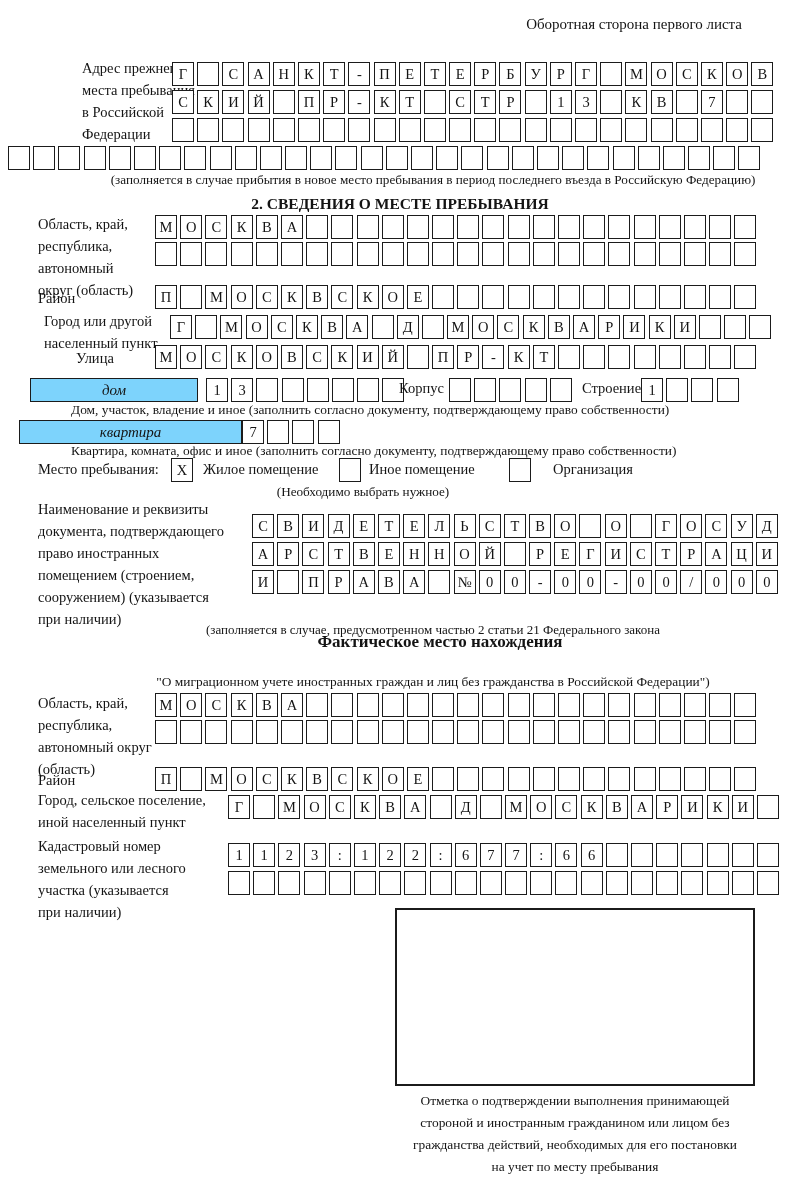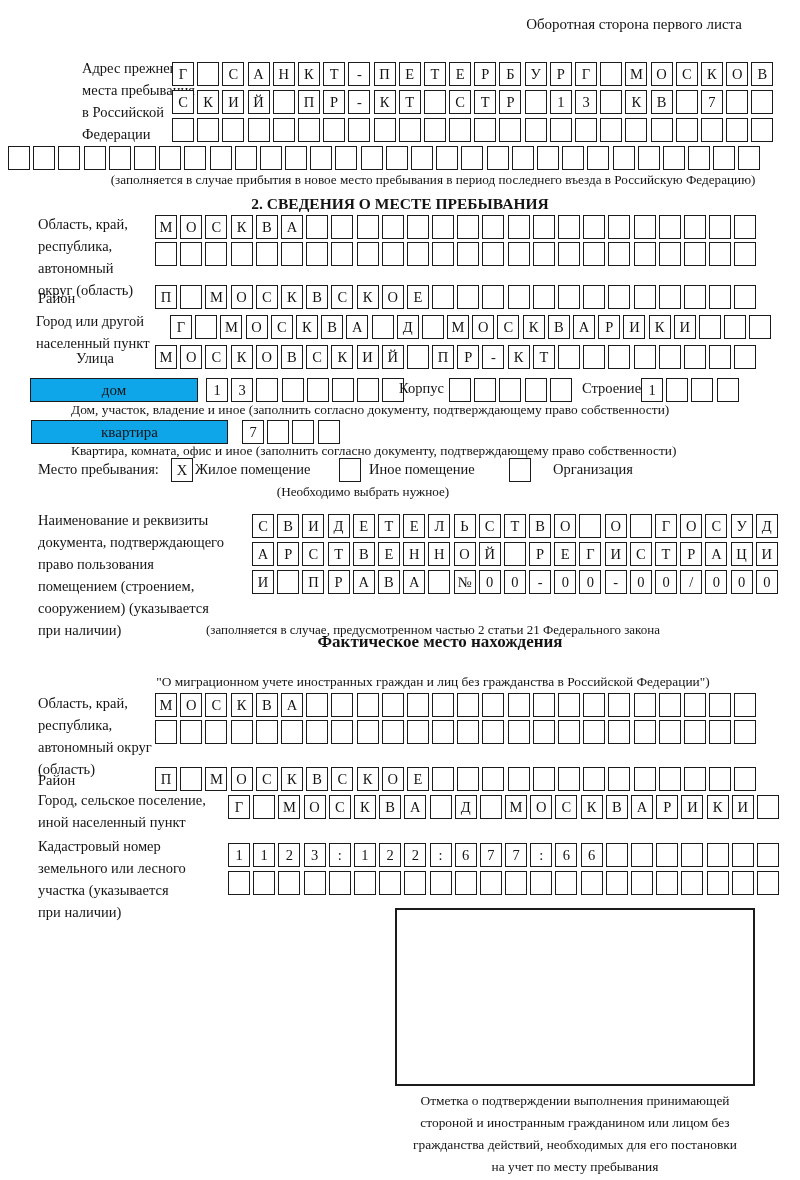--- a/index.html
+++ b/index.html
@@ -14,21 +14,21 @@
   .center{left:0;width:800px;text-align:center;white-space:nowrap;}
   .hdr{position:absolute;font-weight:bold;font-size:15.5px;}
   .grid{position:absolute;display:flex;gap:3.2px;}
   .cell{
     flex:0 0 auto;width:22px;height:24px;box-sizing:border-box;
     border:1.8px solid #1b1b1b;display:flex;align-items:center;justify-content:center;
     font-size:14.5px;background:#fff;
   }
   .widebox{
     position:absolute;height:24px;box-sizing:border-box;border:1.8px solid #1b1b1b;
-    display:flex;align-items:center;justify-content:center;font-size:15px;background:#0ea5e9;
+    display:flex;align-items:center;justify-content:center;font-size:15px;background:#7dd3fc;font-style:italic;
   }
   .cb{
     position:absolute;width:22px;height:24px;box-sizing:border-box;border:1.8px solid #1b1b1b;
     display:flex;align-items:center;justify-content:center;font-size:14.5px;background:#fff;
   }
   .stamp{position:absolute;box-sizing:border-box;border:2px solid #1b1b1b;background:#fff;}
   .marknote{position:absolute;text-align:center;font-size:13.4px;line-height:22px;}
 </style>
 </head>
 <body>
@@ -239,21 +239,21 @@
       <span class="cell"></span>
       <span class="cell"></span>
       <span class="cell"></span>
       <span class="cell"></span>
       <span class="cell"></span>
       <span class="cell"></span>
       <span class="cell"></span>
       <span class="cell"></span>
     </div>
 
-  <div class="lbl" style="left:36px;top:313px;">
+  <div class="lbl" style="left:44px;top:313px;">
     <div>Город или другой</div>
     <div>населенный пункт</div>
   </div>
   <div class="grid" style="left:170px;top:315px;">
       <span class="cell">Г</span>
       <span class="cell"></span>
       <span class="cell">М</span>
       <span class="cell">О</span>
       <span class="cell">С</span>
       <span class="cell">К</span>
@@ -332,50 +332,50 @@
     <div>Строение</div>
   </div>
   <div class="grid" style="left:641px;top:378px;">
       <span class="cell">1</span>
       <span class="cell"></span>
       <span class="cell"></span>
       <span class="cell"></span>
     </div>
   <div class="note" style="left:38px;top:402px;font-size:13.4px;">Дом, участок, владение и иное (заполнить согласно документу, подтверждающему право собственности)</div>
 
-  <div class="widebox" style="left:31px;top:420px;width:197px;text-align:center;">квартира</div>
+  <div class="widebox" style="left:19px;top:420px;width:223px;text-align:center;">квартира</div>
   <div class="grid" style="left:242px;top:420px;">
       <span class="cell">7</span>
       <span class="cell"></span>
       <span class="cell"></span>
       <span class="cell"></span>
     </div>
   <div class="note" style="left:38px;top:443px;font-size:13.4px;">Квартира, комната, офис и иное (заполнить согласно документу, подтверждающему право собственности)</div>
 
   <div class="lbl" style="left:38px;top:461px;">
     <div>Место пребывания:</div>
   </div>
   <span class="cb" style="left:171px;top:458px;">X</span>
-  <div class="lbl" style="left:195px;top:461px;">
+  <div class="lbl" style="left:203px;top:461px;">
     <div>Жилое помещение</div>
   </div>
   <span class="cb" style="left:339px;top:458px;"></span>
   <div class="lbl" style="left:369px;top:461px;">
     <div>Иное помещение</div>
   </div>
   <span class="cb" style="left:509px;top:458px;"></span>
   <div class="lbl" style="left:553px;top:461px;">
     <div>Организация</div>
   </div>
   <div class="note" style="left:130px;top:484px;width:400px;text-align:center;font-family:Liberation Serif, serif;">(Необходимо выбрать нужное)</div>
 
-  <div class="lbl" style="left:38px;top:512px;">
+  <div class="lbl" style="left:38px;top:501px;">
     <div>Наименование и реквизиты</div>
     <div>документа, подтверждающего</div>
-    <div>право пользования</div>
+    <div>право иностранных</div>
     <div>помещением (строением,</div>
     <div>сооружением) (указывается</div>
     <div>при наличии)</div>
   </div>
   <div class="grid" style="left:252px;top:514px;">
       <span class="cell">С</span>
       <span class="cell">В</span>
       <span class="cell">И</span>
       <span class="cell">Д</span>
       <span class="cell">Е</span>

